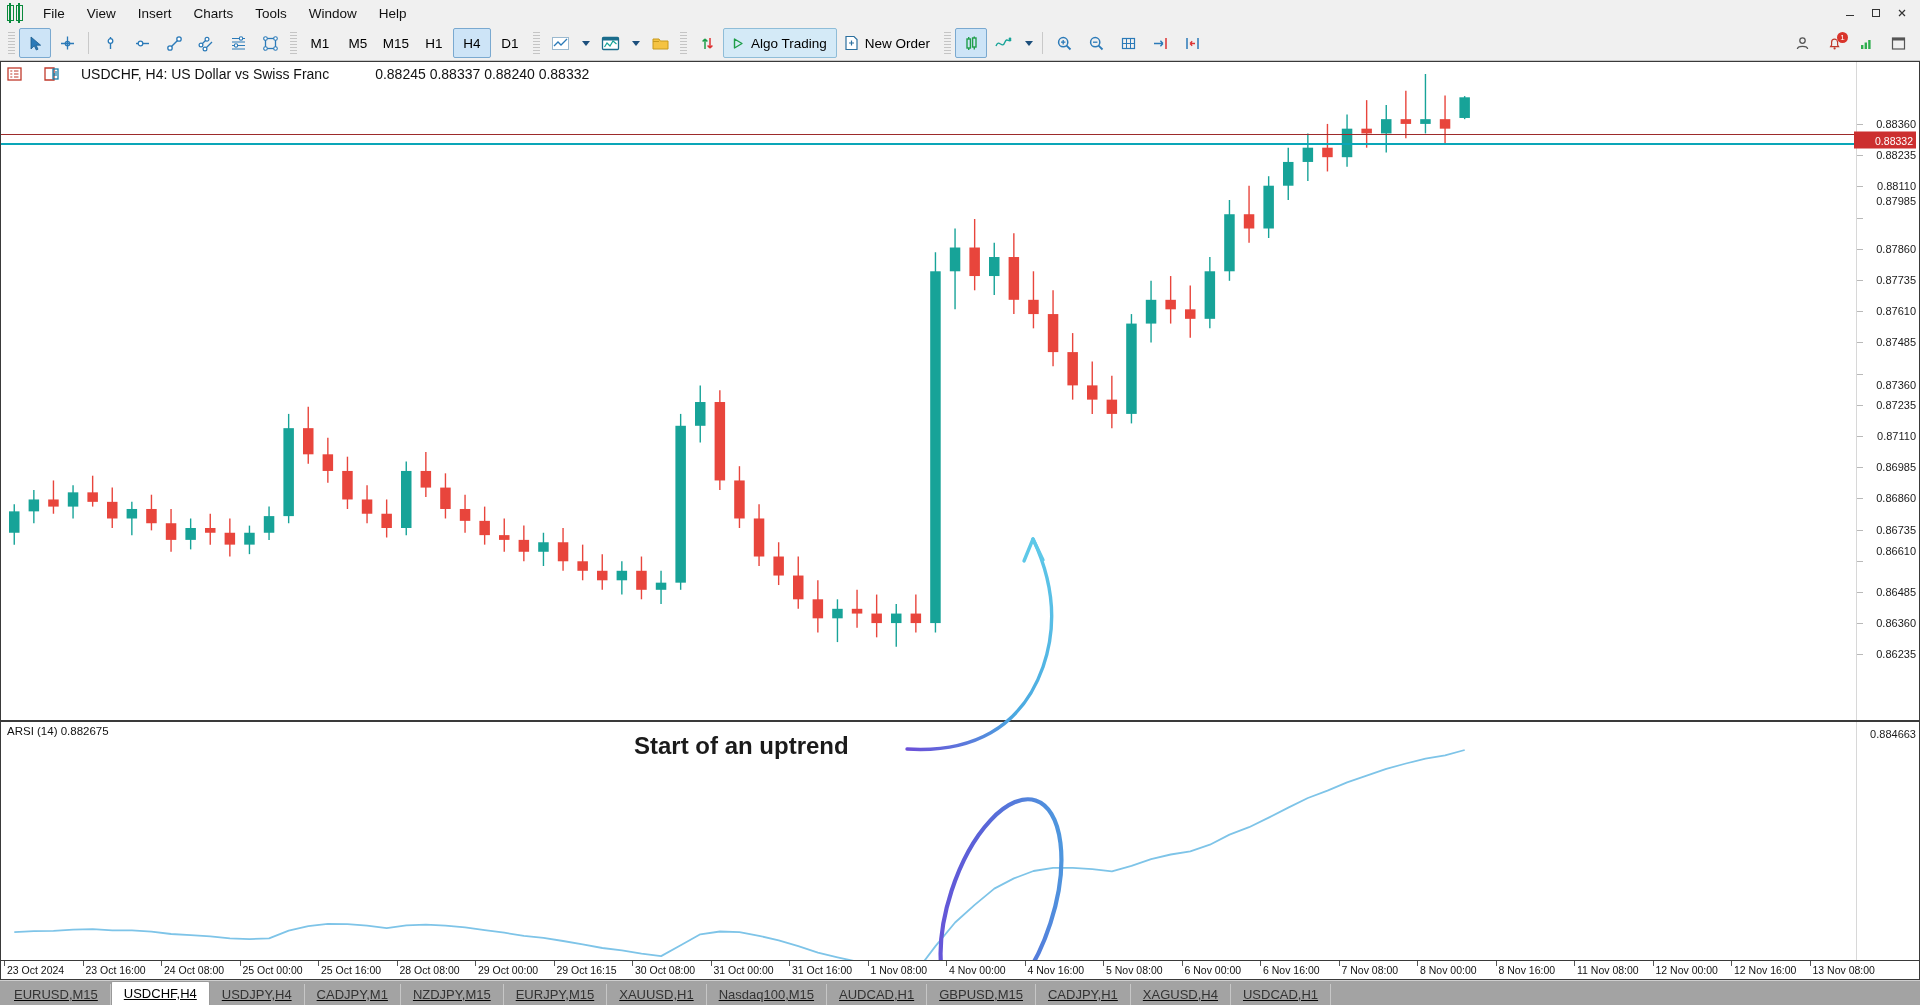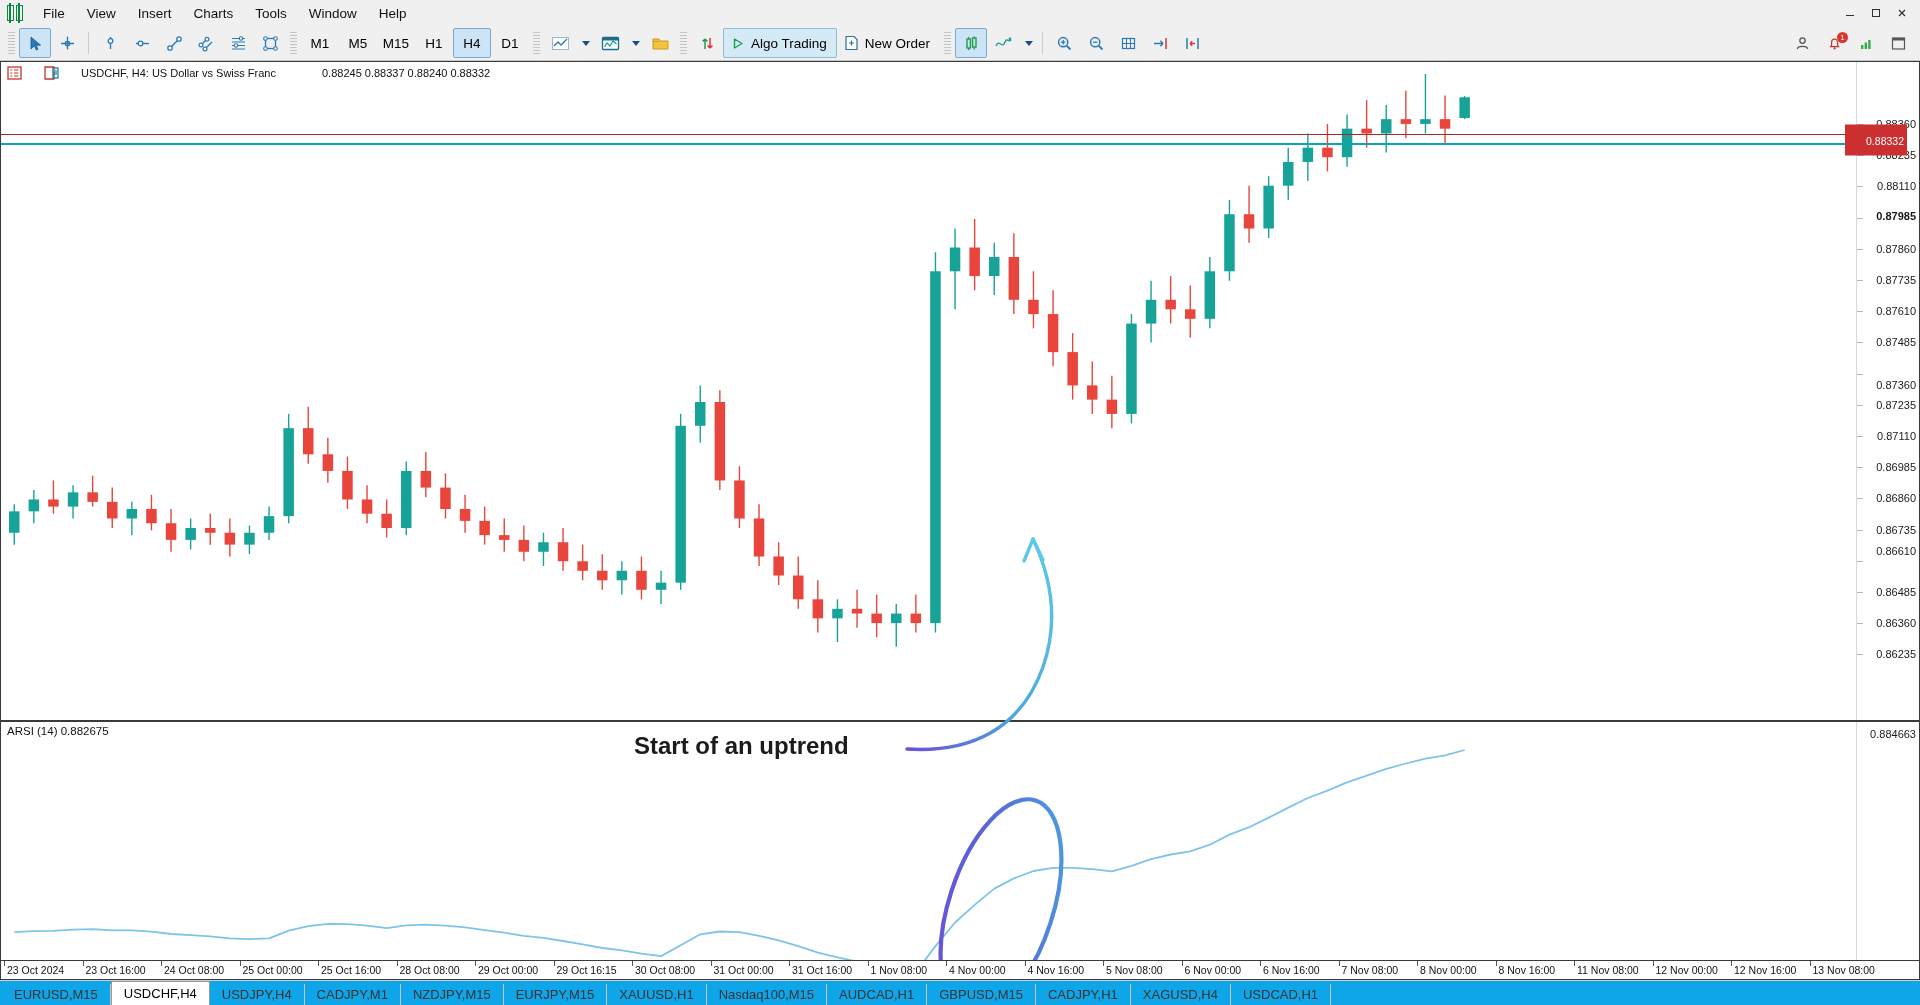--- a/index.html
+++ b/index.html
@@ -42,44 +42,44 @@
   .brand .btxt{font-size:21px;color:#3a3a3a;letter-spacing:.2px;}
   .brand .btxt b{font-weight:bold;}
 
   
   .tbright{margin-left:auto;display:flex;align-items:center;padding-right:6px;z-index:40;}
   .winbtns{display:flex;align-items:center;gap:2px;margin-left:6px;}
   .wb{width:24px;height:20px;display:flex;align-items:center;justify-content:center;font-size:12px;color:#333;}
 
   
   .chartwrap{flex:1 1 auto;position:relative;background:#fff;border:1px solid #3a3a3a;margin:0;overflow:hidden;}
-  .symlabel{position:absolute;left:6px;top:4px;display:flex;align-items:center;gap:22px;font-size:11px;color:#111;z-index:6;white-space:nowrap;}
+  .symlabel{position:absolute;left:6px;top:4px;display:flex;align-items:center;gap:22px;font-size:14px;color:#111;z-index:6;white-space:nowrap;}
   .symlabel .ic1,.symlabel .ic2{width:15px;height:14px;position:relative;}
 
   .price-axis{position:absolute;right:0;top:0;bottom:0;width:62px;background:#fff;z-index:5;border-left:1px solid #d8d8d8;}
   .price-axis .pl{position:absolute;right:3px;font-size:11px;color:#1a1a1a;transform:translateY(-50%);white-space:nowrap;}
   .price-axis .tick{position:absolute;right:56px;width:6px;height:1px;background:#b9b9b9;}
-  .curprice{position:absolute;right:12px;width:62px;height:31px;background:#cc2f2f;color:#fff;font-size:10.5px;
+  .curprice{position:absolute;right:3px;width:62px;height:17px;background:#cc2f2f;color:#fff;font-size:10.5px;
      display:flex;align-items:center;justify-content:flex-end;padding-right:3px;box-sizing:border-box;transform:translateY(-50%);z-index:7;}
   .bidline{position:absolute;left:0;right:62px;height:1px;background:#9d2b2b;z-index:4;}
   .askline{position:absolute;left:0;right:0;height:1.5px;background:#0aa6b8;z-index:4;}
 
   .subpane{position:absolute;left:0;right:0;background:#fff;border-top:2px solid #3a3a3a;z-index:3;}
   .sublabel{position:absolute;left:6px;top:3px;font-size:11.5px;color:#111;z-index:8;}
   .sub-axis{position:absolute;right:0;top:0;bottom:0;width:62px;z-index:6;border-left:1px solid #d8d8d8;background:#fff;}
   .sub-axis .pl{position:absolute;right:3px;font-size:11px;color:#1a1a1a;transform:translateY(-50%);}
 
   .timeaxis{position:absolute;left:0;right:0;bottom:0;height:18px;border-top:1px solid #3a3a3a;background:#fff;z-index:9;}
   .timeaxis .tl{position:absolute;top:3px;font-size:10.5px;color:#111;white-space:nowrap;}
   .timeaxis .tk{position:absolute;top:0;width:1px;height:5px;background:#555;}
 
   .annot{position:absolute;font-size:24px;font-weight:bold;color:#1b1b1b;z-index:12;white-space:nowrap;}
 
   
-  .tabbar{height:24px;background:#0ea5e9;display:flex;align-items:flex-end;flex:0 0 auto;padding-left:2px;border-top:1px solid #cfcfcf;}
+  .tabbar{height:24px;background:#a3a3a3;display:flex;align-items:flex-end;flex:0 0 auto;padding-left:2px;border-top:1px solid #cfcfcf;text-decoration:underline;}
   .tab{height:21px;display:flex;align-items:center;padding:0 12px;font-size:13px;color:#333;border-right:1px solid #c7c7c7;cursor:default;}
   .tab.active{background:#fff;color:#000;height:23px;border:1px solid #999;border-bottom:none;border-radius:2px 2px 0 0;font-weight:normal;}
   svg{display:block;}
 </style>
 </head>
 <body>
 
 <div class="app">
 
   <div class="menubar">
@@ -498,21 +498,21 @@
     <div class="askline" style="top:81px;"></div>
     <div class="curprice" style="top:78px;">0.88332</div>
 
     <div class="price-axis" id="priceaxis" style="bottom:none;height:658px;">
         <div class="pl" style="top: 62px;">0.88360</div>
         <div class="tick" style="top: 62px;"></div>
         <div class="pl" style="top: 93.2px;">0.88235</div>
         <div class="tick" style="top: 93.2px;"></div>
         <div class="pl" style="top: 124.4px;">0.88110</div>
         <div class="tick" style="top: 124.4px;"></div>
-        <div class="pl" style="top: 154px; font-weight: bold;">0.87985</div>
+        <div class="pl" style="top: 139px;">0.87985</div>
         <div class="tick" style="top: 155.6px;"></div>
         <div class="pl" style="top: 186.8px;">0.87860</div>
         <div class="tick" style="top: 186.8px;"></div>
         <div class="pl" style="top: 218px;">0.87735</div>
         <div class="tick" style="top: 218px;"></div>
         <div class="pl" style="top: 249.2px;">0.87610</div>
         <div class="tick" style="top: 249.2px;"></div>
         <div class="pl" style="top: 280.4px;">0.87485</div>
         <div class="tick" style="top: 280.4px;"></div>
         <div class="pl" style="top: 323px;">0.87360</div>

